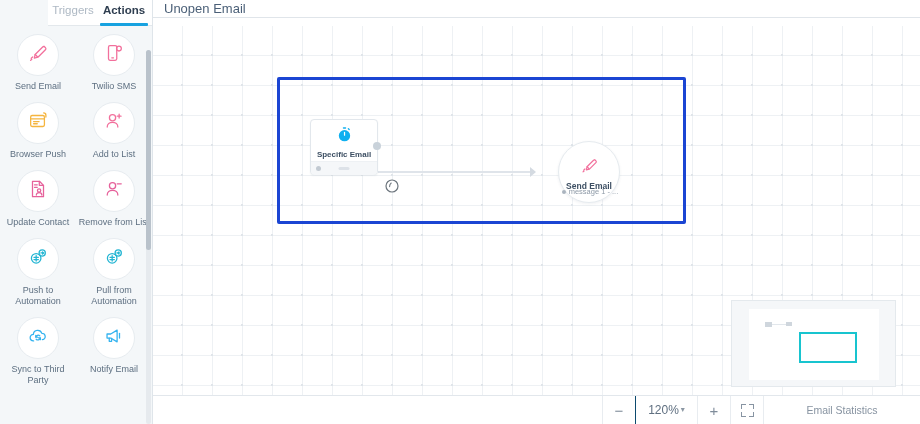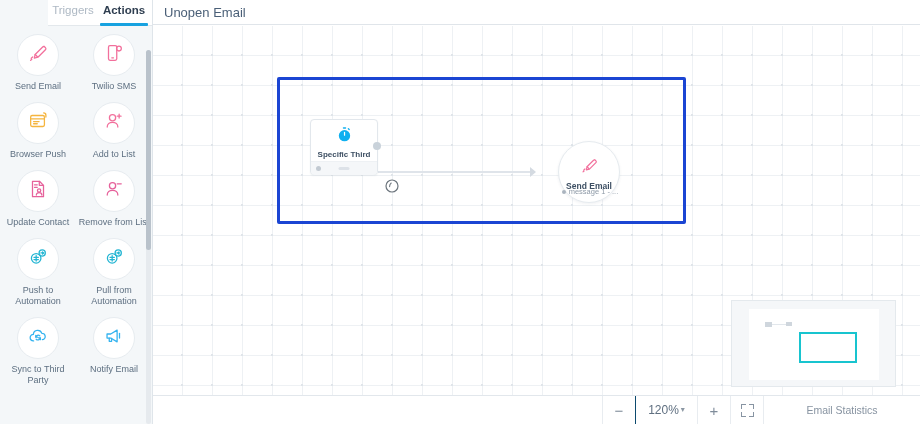--- a/index.html
+++ b/index.html
@@ -89,21 +89,21 @@
   }
   .sb-thumb {
     position: absolute; top: 0; left: 0;
     width: 5px; height: 200px;
     background: #b9c2cb; border-radius: 3px;
   }
 
   
   .main { flex: 1; position: relative; height: 424px; background: #fff; }
   .topbar {
-    height: 25px; width: 100%;
+    height: 18px; width: 100%;
     background: #ffffff;
     border-bottom: 1px solid #e0e5ea;
     display: flex; align-items: center;
     padding: 0 4px 0 11px;
     position: relative; z-index: 6;
   }
   .flow-title { font-size: 13px; color: #4a5f77; }
   .topbar-actions { margin-left: auto; display: flex; gap: 5px; align-items: center; }
   .btn {
     font-size: 10.5px; color: #fff;
@@ -453,21 +453,21 @@
       <div class="node-card">
         <div class="node-card-body">
           <span>
             <svg width="17" height="17" viewBox="0 0 24 24" fill="#0fb0f0">
               <rect x="9.6" y="1.6" width="4.8" height="2.3" rx="1"></rect>
               <rect x="16.4" y="3.4" width="3.4" height="1.9" rx=".9" transform="rotate(42 18 4.3)"></rect>
               <circle cx="12" cy="13.6" r="8"></circle>
               <rect x="11.2" y="8.2" width="1.7" height="5.6" rx=".8" fill="#ffffff"></rect>
             </svg>
           </span>
-          <div class="node-card-title">Specific Third</div>
+          <div class="node-card-title">Specific Email</div>
         </div>
         <div class="node-card-foot">
           <span class="foot-dot"></span>
           <span class="foot-dash"></span>
         </div>
         <div class="node-port"></div>
       </div>
 
       <div class="grab-cursor">
         <svg width="14" height="16" viewBox="0 0 14 16">

